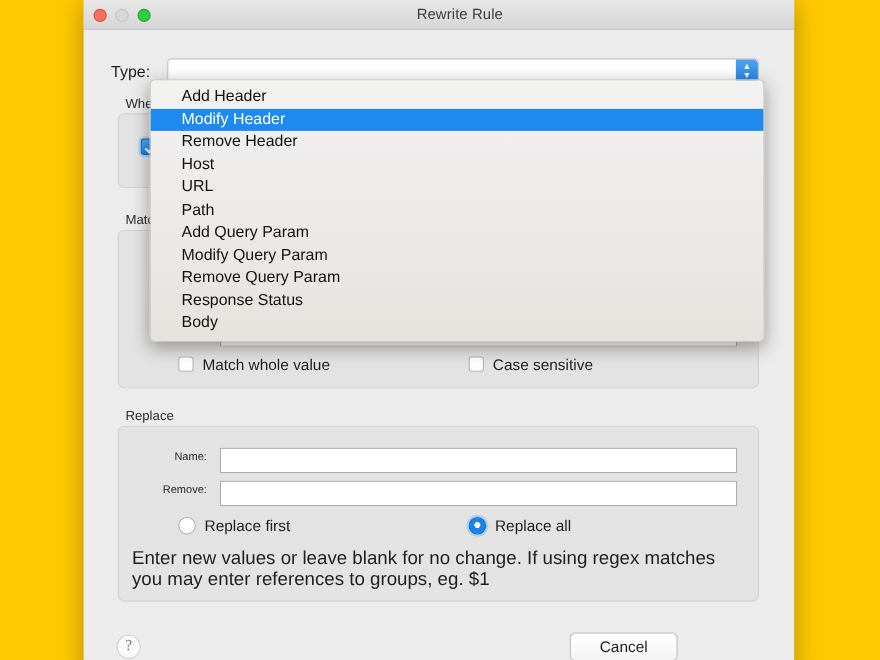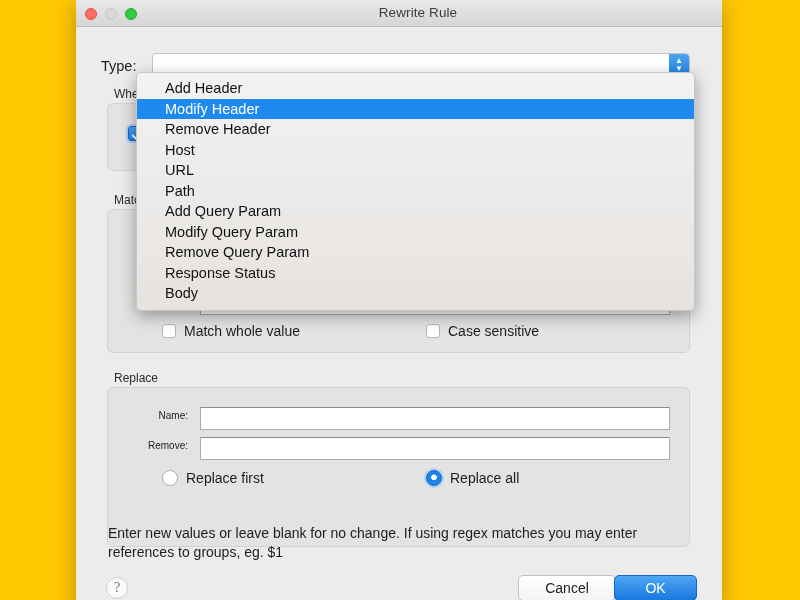--- a/index.html
+++ b/index.html
@@ -213,26 +213,25 @@
   .rd-label {
     position: absolute;
     left: 24px; top: 0;
     font-size: 14px;
     color: #1d1d1d;
     white-space: nowrap;
   }
 
   #replace-hint {
     position: absolute;
-    left: 0; top: 110px;
+    left: 12px; top: 110px;
     width: 546px;
-    font-size: 14px;
+    font-size: 17px;
     line-height: 19px;
     color: #1d1d1d;
-    margin-top: 26px;
   }
 
   
   #help-button {
     position: absolute;
     left: 30px; top: 550px;
     width: 22px; height: 22px;
     border-radius: 50%;
     background: #FAFAFA;
     border: 1px solid #CFCFCF;
@@ -351,21 +350,20 @@
       <div id="rd-all" class="radiorow">
         <div class="radio checked"></div>
         <div class="rd-label">Replace all</div>
       </div>
 
       <div id="replace-hint">Enter new values or leave blank for no change. If using regex matches you may enter references to groups, eg. $1</div>
     </div>
 
     <div id="help-button">?</div>
     <div id="cancel-button" class="push-button">Cancel</div>
-    <div id="ok-button" class="push-button">OK</div>
 
     <div id="dropdown">
         <div class="menu-item">Add Header</div>
         <div class="menu-item selected">Modify Header</div>
         <div class="menu-item">Remove Header</div>
         <div class="menu-item">Host</div>
         <div class="menu-item">URL</div>
         <div class="menu-item">Path</div>
         <div class="menu-item">Add Query Param</div>
         <div class="menu-item">Modify Query Param</div>

